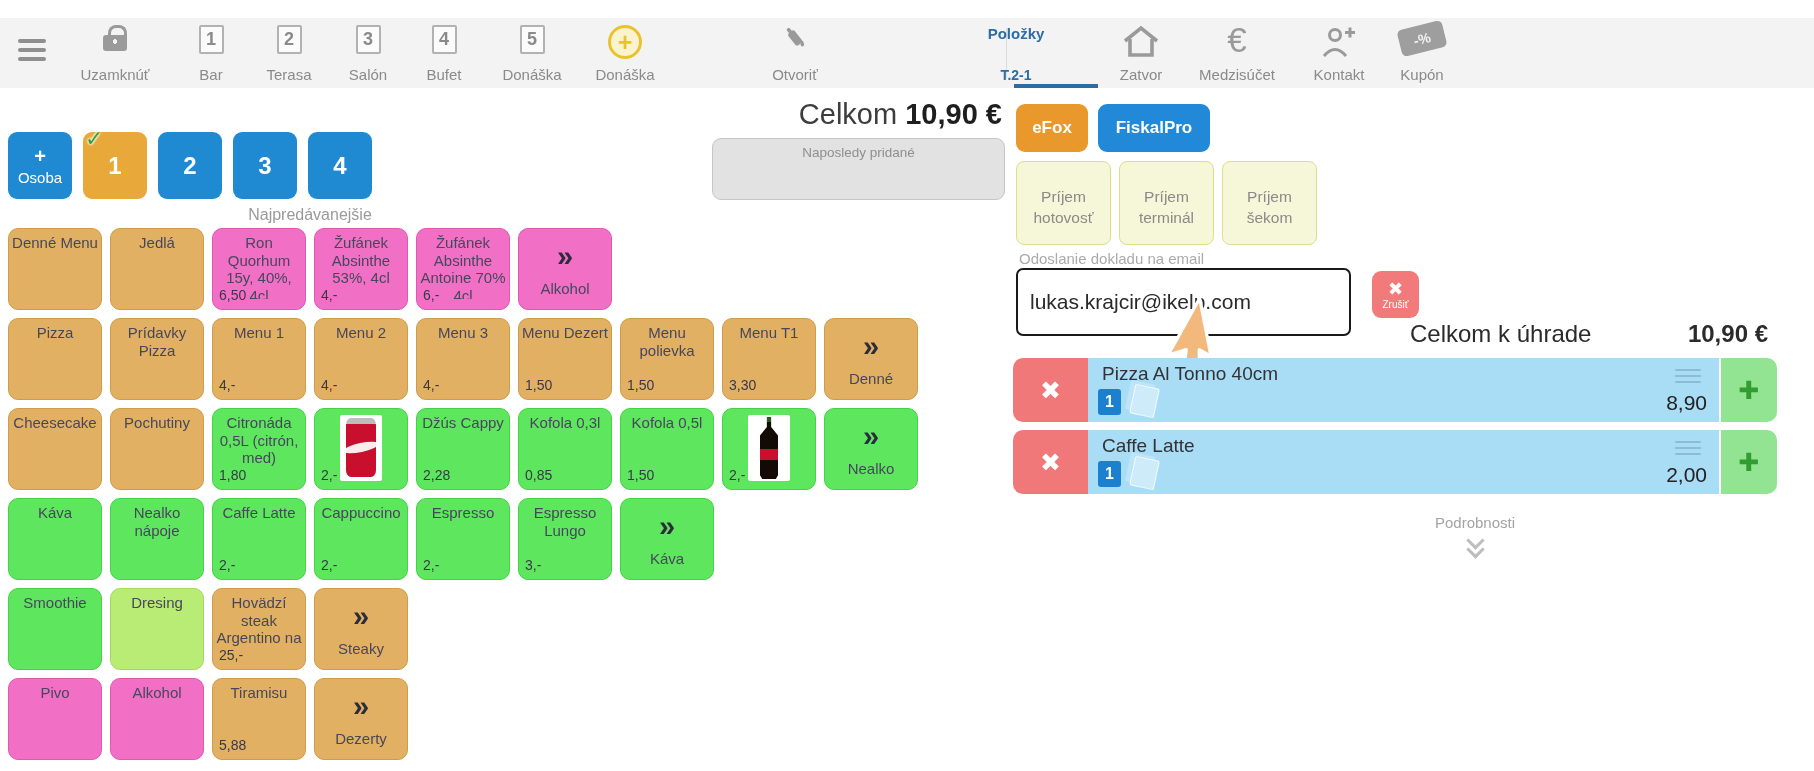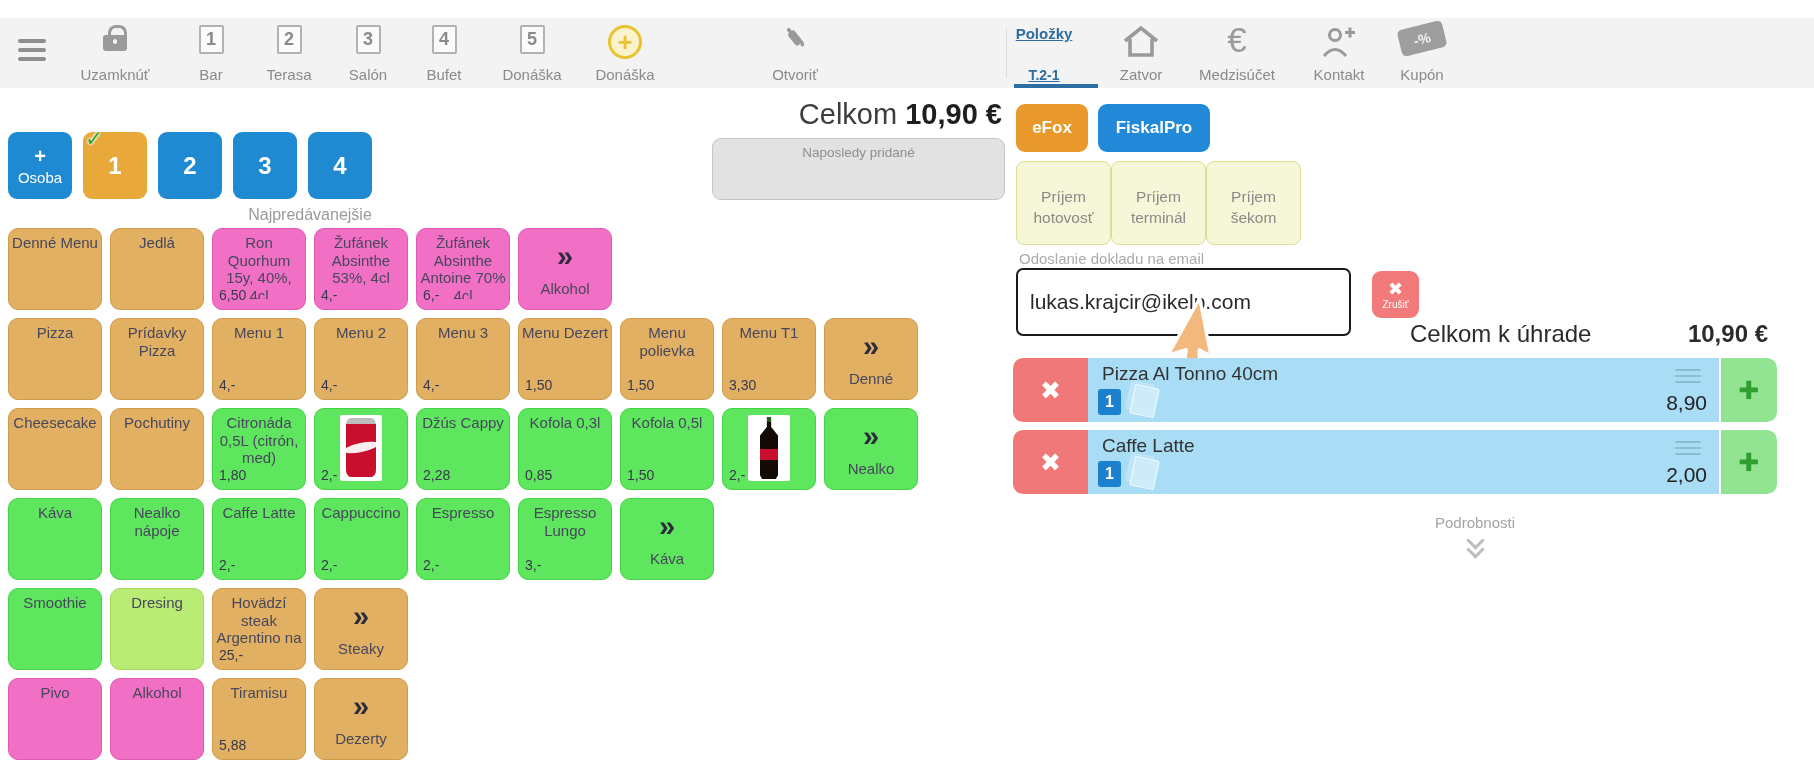--- a/index.html
+++ b/index.html
@@ -25,21 +25,21 @@
   .polozky .tb-sub{font-size:14px;}
   .polozky-underline{position:absolute;left:1014px;top:84px;width:84px;height:4px;background:#2d6da3;}
   #tb-lock{left:75px;width:80px;}
   #tb-bar{left:173px;width:76px;}
   #tb-terasa{left:251px;width:76px;}
   #tb-salon{left:330px;width:76px;}
   #tb-bufet{left:406px;width:76px;}
   #tb-donaska{left:494px;width:76px;}
   #tb-newdel{left:587px;width:76px;}
   #tb-open{left:757px;width:76px;gap:16px;}
-  #tb-polozky{left:1004px;width:80px;text-decoration:underline;}
+  #tb-polozky{left:976px;width:80px;}
   #tb-zatvor{left:1103px;width:76px;align-items:center;}
   #tb-medzi{left:1180px;width:114px;}
   #tb-kontakt{left:1300px;width:78px;}
   #tb-kupon{left:1384px;width:76px;}
 
   
   .total-heading{position:absolute;left:640px;top:98px;width:362px;text-align:right;font-size:29px;color:#3d3d3d;}
   .total-heading b{color:#1e1e1e;}
   .persons{position:absolute;left:8px;top:132px;display:flex;gap:11px;}
   .pbtn{width:64px;height:67px;border-radius:9px;background:#1f8ad2;color:#fff;font-weight:bold;font-size:24px;border:none;display:flex;flex-direction:column;align-items:center;justify-content:center;cursor:pointer;position:relative;}
@@ -63,21 +63,21 @@
   .coca-cola-can::before{content:"";position:absolute;left:6px;top:3px;width:30px;height:59px;border-radius:5px/7px;background:linear-gradient(#bdbdbd 0 6px,#c8102e 6px);}
   .coca-cola-can::after{content:"";position:absolute;left:3px;top:28px;width:36px;height:9px;background:#fff;transform:rotate(-12deg);border-radius:50%;opacity:.92;}
   .kofola-bottle::before{content:"";position:absolute;left:12px;top:2px;width:18px;height:62px;background:linear-gradient(#2a5d1e 0 8%,#140a05 8% 52%,#c8102e 52% 70%,#140a05 70%);clip-path:polygon(38% 0,62% 0,62% 16%,100% 30%,100% 94%,88% 100%,12% 100%,0 94%,0 30%,38% 16%);}
 
   
   .recent-box{position:absolute;left:712px;top:138px;width:293px;height:62px;background:#e2e2e2;border:1px solid #c6c6c6;border-radius:9px;text-align:center;padding-top:6px;color:#8f8f8f;font-size:13.5px;}
 
   
   .efox{position:absolute;left:1016px;top:104px;width:72px;height:48px;background:#e9992c;border:none;border-radius:9px;color:#fff;font-weight:bold;font-size:17px;cursor:pointer;}
   .fiskal{position:absolute;left:1098px;top:104px;width:112px;height:48px;background:#2189d8;border:none;border-radius:9px;color:#fff;font-weight:bold;font-size:17px;cursor:pointer;}
-  .paybtns{position:absolute;left:1016px;top:161px;display:flex;gap:0;}
+  .paybtns{position:absolute;left:1016px;top:161px;display:flex;gap:8px;}
   .paybtn{width:95px;height:84px;background:#f6f6d8;border:1px solid #dede8e;border-radius:8px;color:#8a8a8a;font-size:15.5px;line-height:1.35;padding:10px 4px 0;text-align:center;cursor:pointer;}
   .email-label{position:absolute;left:1019px;top:250px;color:#ababab;font-size:15px;}
   .email-input{position:absolute;left:1016px;top:268px;width:335px;height:68px;border:2.5px solid #1a1a1a;border-radius:7px;font-size:21px;padding:0 12px;color:#2a2a2a;background:#fff;font-family:inherit;}
   .cancel-btn{position:absolute;left:1372px;top:271px;width:47px;height:47px;background:#f27a7a;border:none;border-radius:9px;color:#fff;cursor:pointer;display:flex;flex-direction:column;align-items:center;justify-content:center;line-height:1;}
   .cancel-btn .x{font-size:18px;font-weight:bold;}
   .cancel-btn .lbl{font-size:10px;margin-top:2px;}
   .cursor-arrow{position:absolute;left:1158px;top:296px;width:74px;height:106px;pointer-events:none;}
   .total-due{position:absolute;left:1410px;top:320px;width:358px;display:flex;justify-content:space-between;align-items:baseline;font-size:24px;color:#2b2b2b;}
   .orders{position:absolute;left:1013px;top:358px;width:764px;}
   .order-row{display:flex;height:64px;margin-bottom:8px;}

